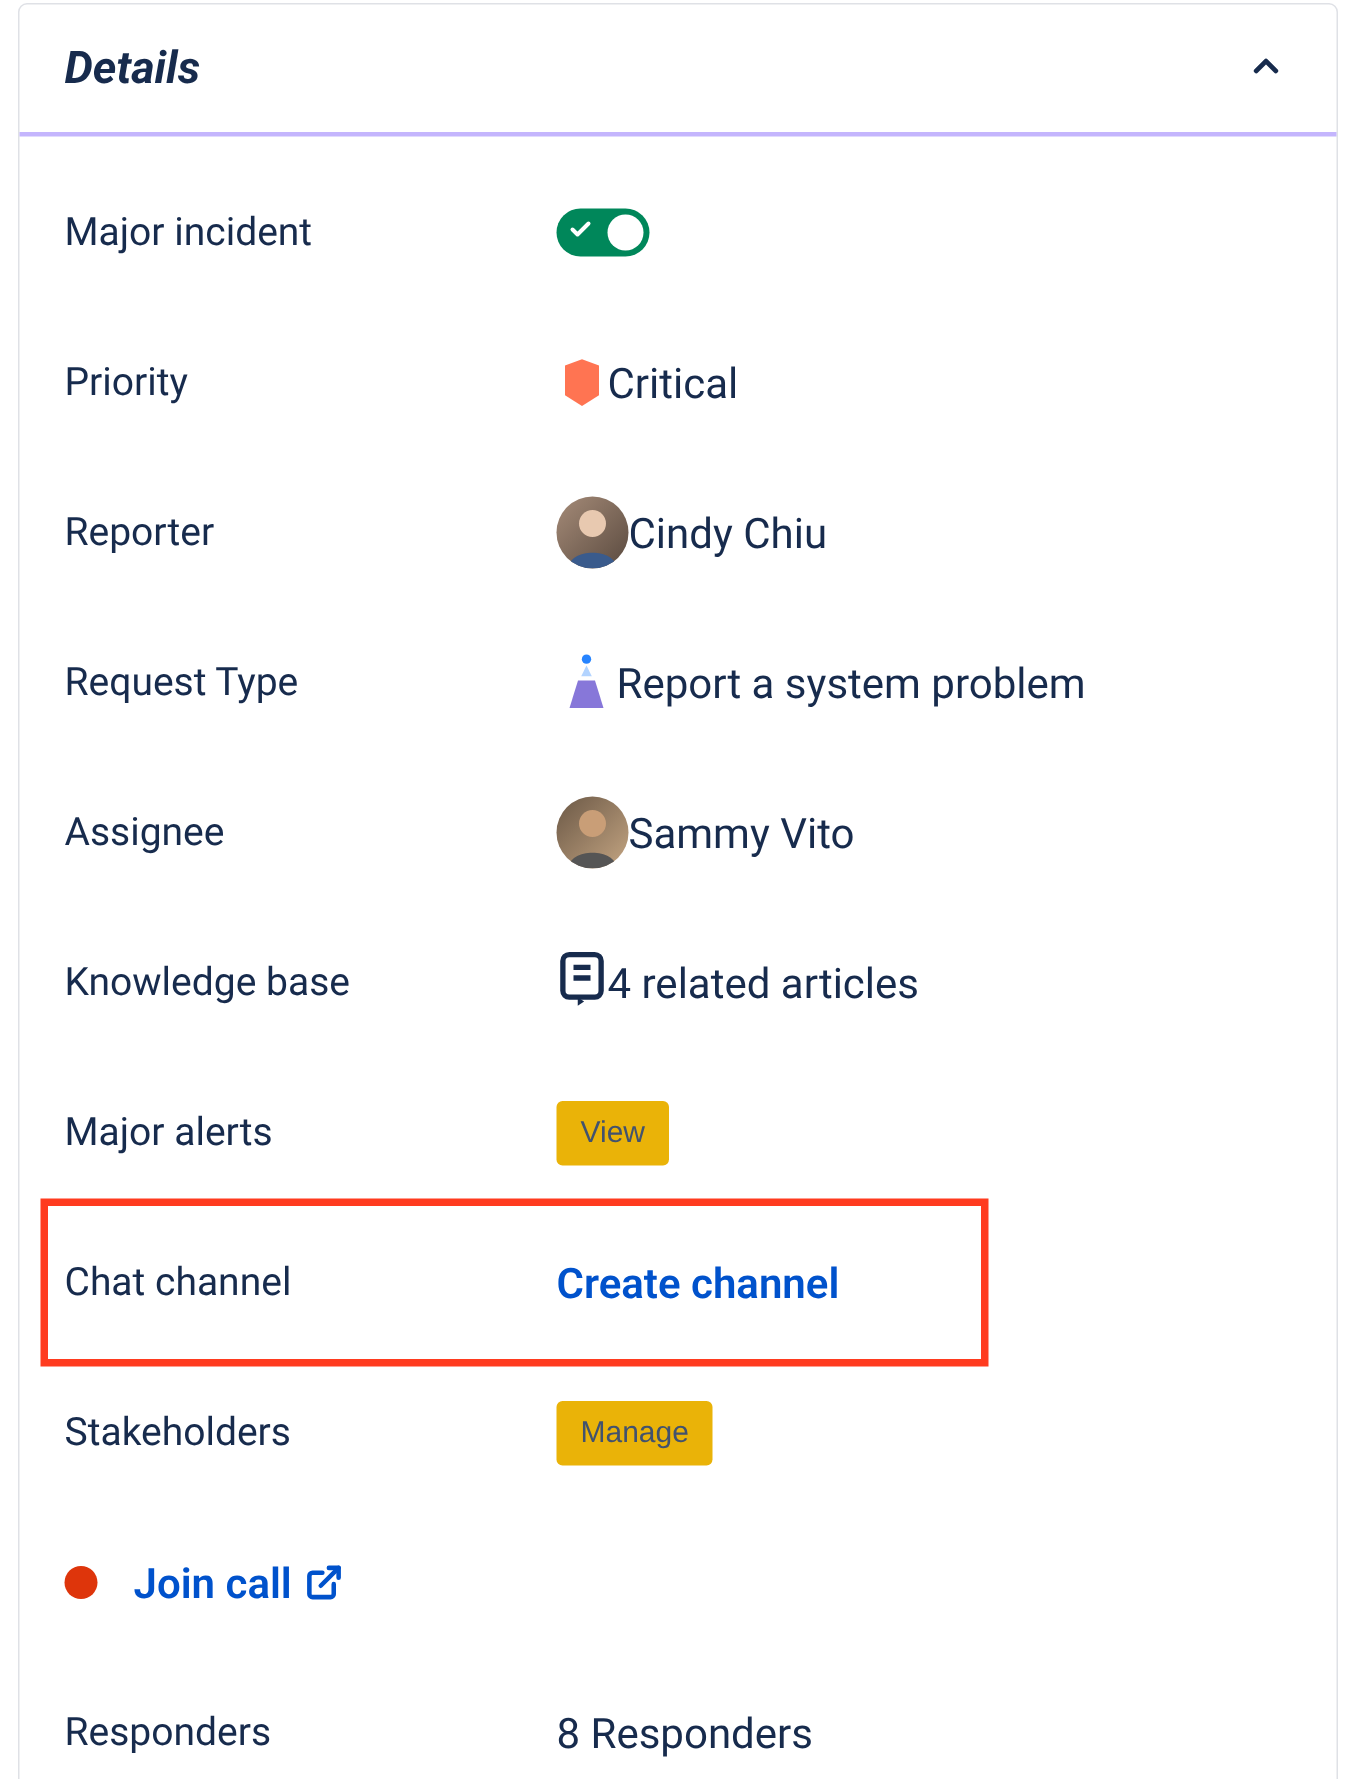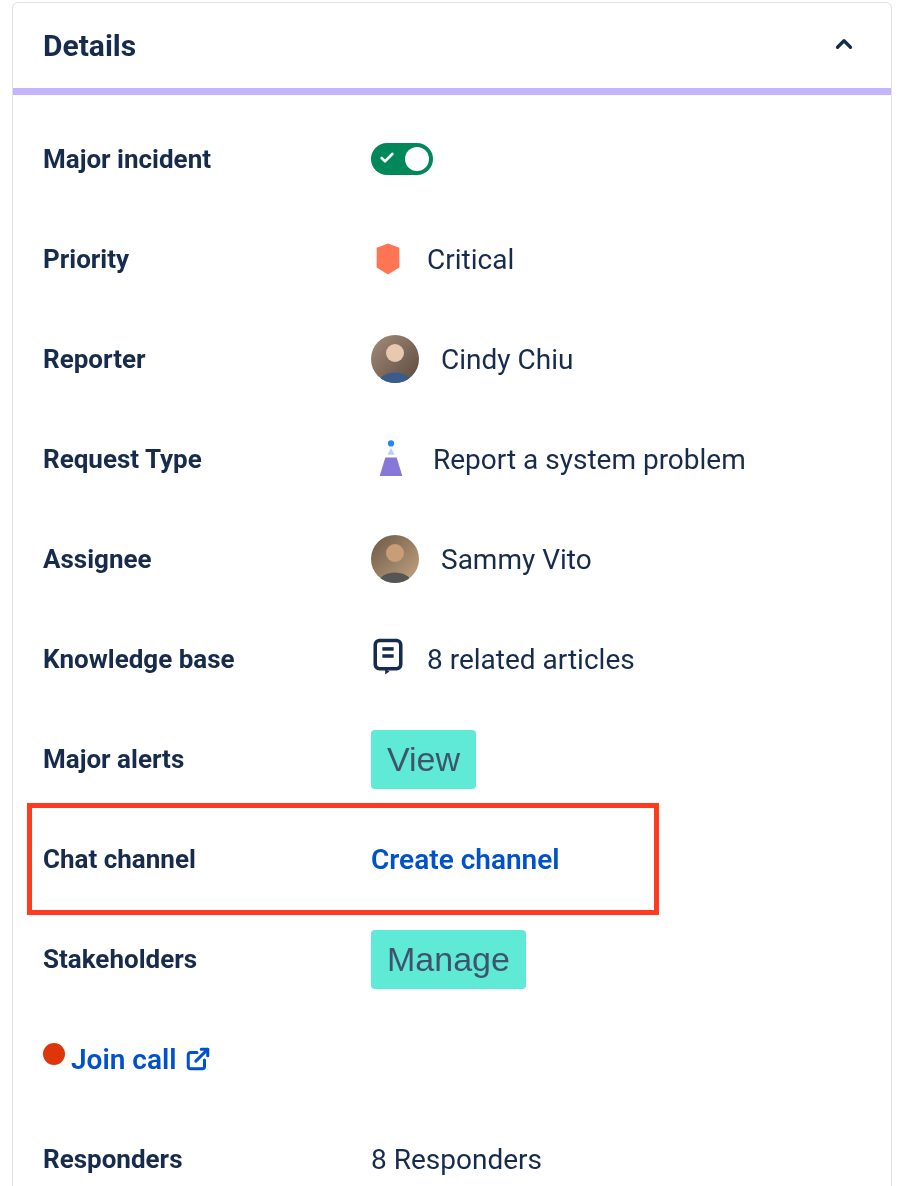--- a/index.html
+++ b/index.html
@@ -14,21 +14,22 @@
     border: 1px solid #dfe1e6;
     border-radius: 6px;
     margin: 2px 12px 0 12px;
     overflow: visible;
   }
   .panel-header {
     display: flex;
     justify-content: space-between;
     align-items: center;
     padding: 24px 30px 24px 30px;
-    border-bottom: 7px solid #c4b5fd;
+    border-bottom: 3px solid #c4b5fd;
+    font-style: italic;
   }
   .panel-title {
     font-size: 30px;
     font-weight: 700;
     color: #172b4d;
   }
   .collapse-btn {
     background: none;
     border: none;
     cursor: pointer;
@@ -39,32 +40,33 @@
   }
   .field-row {
     display: flex;
     align-items: center;
     min-height: 100px;
     position: relative;
   }
   .field-label {
     width: 328px;
     font-size: 26px;
-    font-weight: 700;
+    font-weight: 400;
     color: #172b4d;
   }
   .field-value {
     display: flex;
     align-items: center;
-    gap: 22px;
     font-size: 28px;
     color: #172b4d;
   }
   .field-value-nogap {
     display: flex;
+    align-items: center;
+    gap: 18px;
     font-size: 28px;
     color: #172b4d;
   }
   .toggle {
     width: 62px;
     height: 32px;
     border-radius: 16px;
     background: #00875a;
     display: flex;
     align-items: center;
@@ -91,25 +93,25 @@
     height: 48px;
     border-radius: 50%;
     background: #ccc;
     display: flex;
     align-items: center;
     justify-content: center;
     font-size: 30px;
     overflow: hidden;
   }
   .btn-secondary {
-    background: #5eead4;
+    background: #eab308;
     border: none;
     border-radius: 4px;
     padding: 10px 16px;
-    font-size: 34px;
+    font-size: 20px;
     font-weight: 500;
     color: #42526e;
     cursor: pointer;
   }
   .link-primary {
     color: #0052cc;
     font-size: 28px;
     font-weight: 600;
     cursor: pointer;
   }
@@ -229,21 +231,21 @@
       <div class="field-label">Knowledge base</div>
       <div class="field-value">
         <span>
           <svg width="34" height="38" viewBox="0 0 24 26" fill="none" stroke="#172b4d" stroke-width="2.5" stroke-linejoin="round">
             <rect x="3" y="2" width="18" height="20" rx="3"></rect>
             <line x1="8" y1="8" x2="16" y2="8"></line>
             <line x1="8" y1="13" x2="16" y2="13"></line>
             <path d="M10 22 L10 26 L13 24 Z" fill="#172b4d" stroke="none"></path>
           </svg>
         </span>
-        <span>8 related articles</span>
+        <span>4 related articles</span>
       </div>
     </div>
 
     <div class="field-row">
       <div class="field-label">Major alerts</div>
       <div>
         <button class="btn-secondary">View</button>
       </div>
     </div>
 

